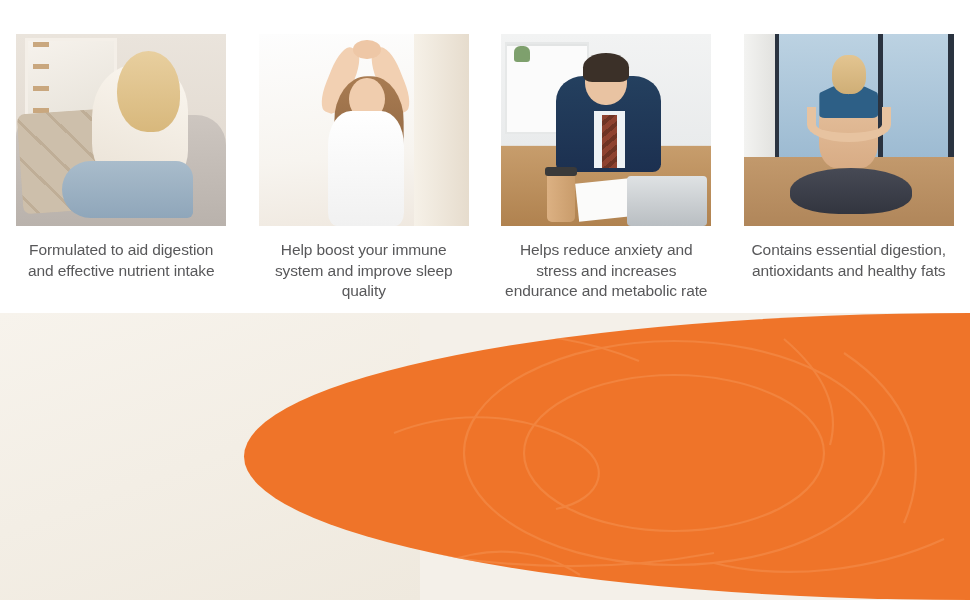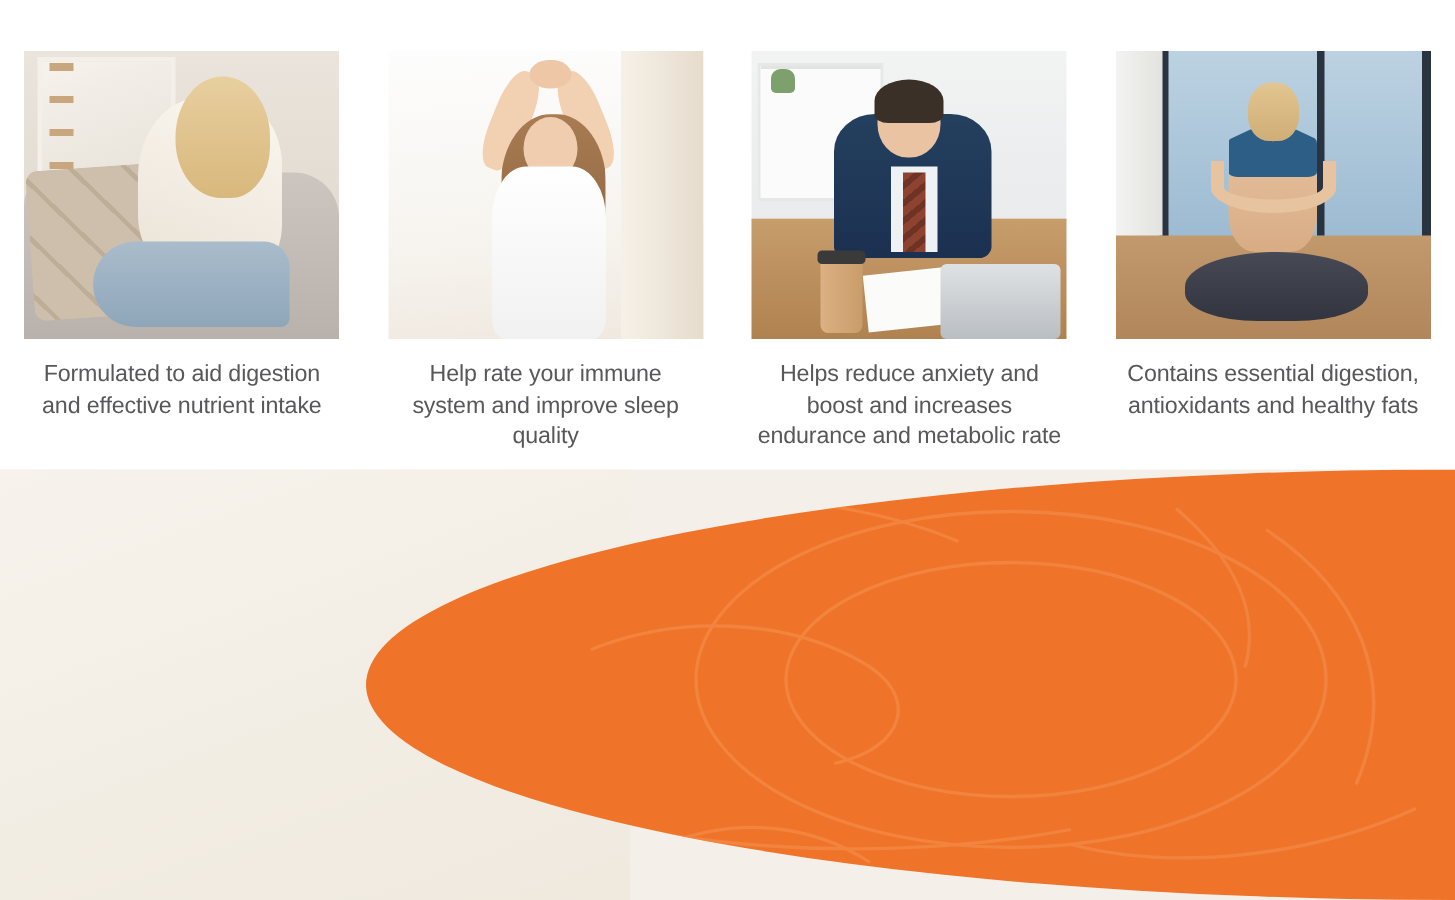--- a/index.html
+++ b/index.html
@@ -155,38 +155,38 @@
     <div class="benefit">
       <div class="benefit-photo ph2">
         <div class="curtain"></div>
         <div class="arml"></div>
         <div class="armr"></div>
         <div class="hands"></div>
         <div class="hairl"></div>
         <div class="head"></div>
         <div class="torso"></div>
       </div>
-      <div class="benefit-caption">Help rate your immune system and improve sleep quality</div>
+      <div class="benefit-caption">Help boost your immune system and improve sleep quality</div>
     </div>
 
     <div class="benefit">
       <div class="benefit-photo ph3">
         <div class="shelf"></div>
         <div class="plant"></div>
         <div class="suit"></div>
         <div class="shirt"></div>
         <div class="tie"></div>
         <div class="head3"></div>
         <div class="hair3"></div>
         <div class="paper"></div>
         <div class="laptop"></div>
         <div class="cup2"></div>
         <div class="lid"></div>
       </div>
-      <div class="benefit-caption">Helps reduce anxiety and boost and increases endurance and metabolic rate</div>
+      <div class="benefit-caption">Helps reduce anxiety and stress and increases endurance and metabolic rate</div>
     </div>
 
     <div class="benefit">
       <div class="benefit-photo ph4">
         <div class="glass"></div>
         <div class="mull"></div>
         <div class="wall"></div>
         <div class="legs"></div>
         <div class="back"></div>
         <div class="bra"></div>

